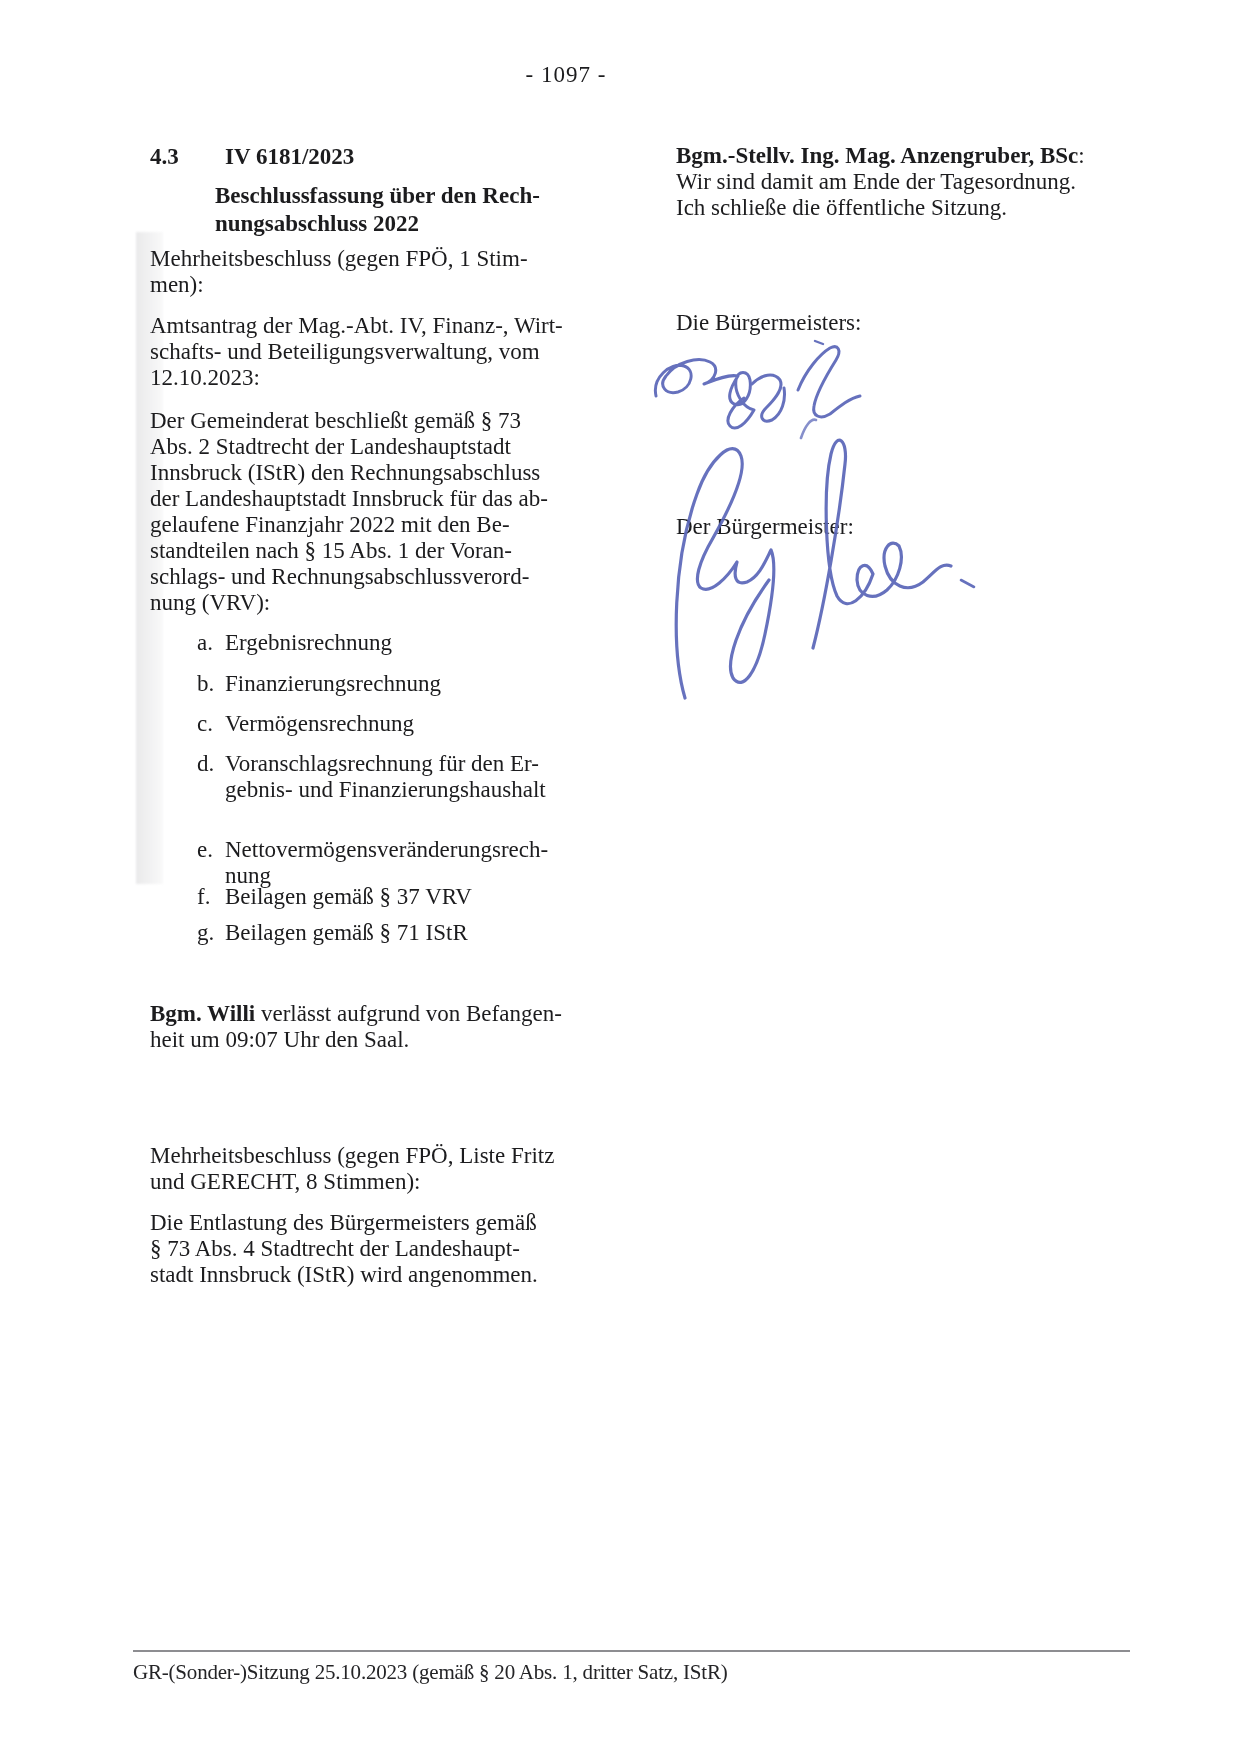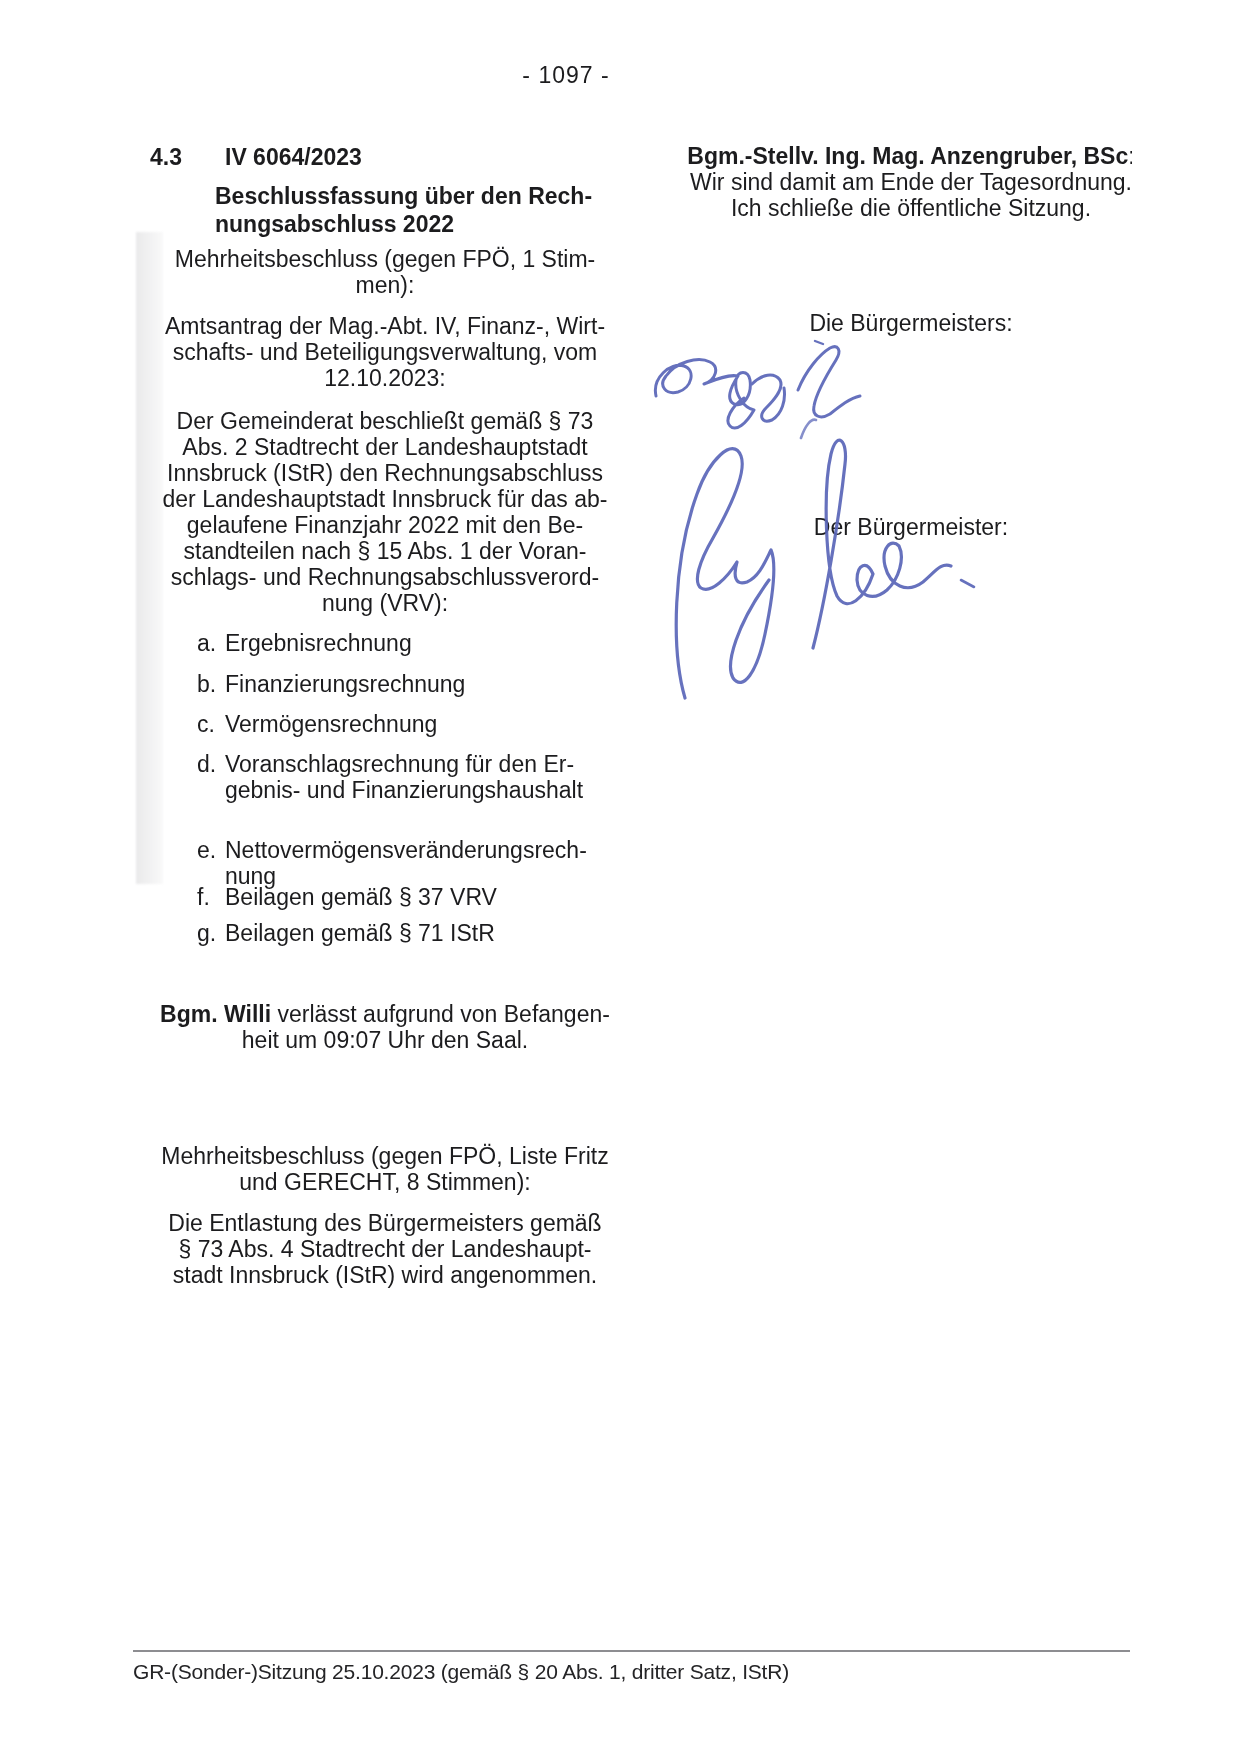--- a/index.html
+++ b/index.html
@@ -1,26 +1,26 @@
 <!DOCTYPE html>
 <html><head>
 <meta charset="utf-8">
 <style>
   html,body{margin:0;padding:0;background:#ffffff;}
   .page{
     position:relative;
     width:1132px;height:1754px;
     background:#ffffff;
-    font-family:Liberation Sans, sans-serif;
+    font-family:Liberation Serif, serif;
     color:#1c1c1e;
     overflow:hidden;
   }
   .abs{position:absolute;}
   .pre{white-space:pre-line;}
-  .body-text{font-size:23px;line-height:26px;text-align:center;}
+  .body-text{font-size:23px;line-height:26px;}
   .bold{font-weight:bold;}
   .page-number{top:62px;left:0;width:100%;text-align:center;font-size:23px;letter-spacing:1px;}
   
   .sec-row{left:150px;width:470px;font-size:23px;line-height:26px;font-weight:bold;}
   .sec-num{display:inline-block;width:75px;}
   .sec-title{left:215px;width:400px;font-size:23px;line-height:28px;font-weight:bold;}
   .para-l{left:150px;width:470px;}
   .list-item{left:197px;width:420px;font-size:23px;line-height:26px;}
   .list-letter{display:inline-block;width:28px;vertical-align:top;}
   .list-lines{display:inline-block;vertical-align:top;width:380px;}
@@ -38,21 +38,21 @@
 </head>
 <body>
 
 <div class="page">
 
   <div class="abs scan-band"></div>
 
   <div class="abs page-number">- 1097 -</div>
 
   <div class="abs sec-row" style="top:144px;">
-    <span class="sec-num">4.3</span><span>IV 6064/2023</span>
+    <span class="sec-num">4.3</span><span>IV 6181/2023</span>
   </div>
 
   <div class="abs sec-title pre" style="top:182px;">Beschlussfassung über den Rech-
 nungsabschluss 2022</div>
 
   <div class="abs para-l body-text pre" style="top:246px;">Mehrheitsbeschluss (gegen FPÖ, 1 Stim-
 men):</div>
 
   <div class="abs para-l body-text pre" style="top:313px;">Amtsantrag der Mag.-Abt. IV, Finanz-, Wirt-
 schafts- und Beteiligungsverwaltung, vom

